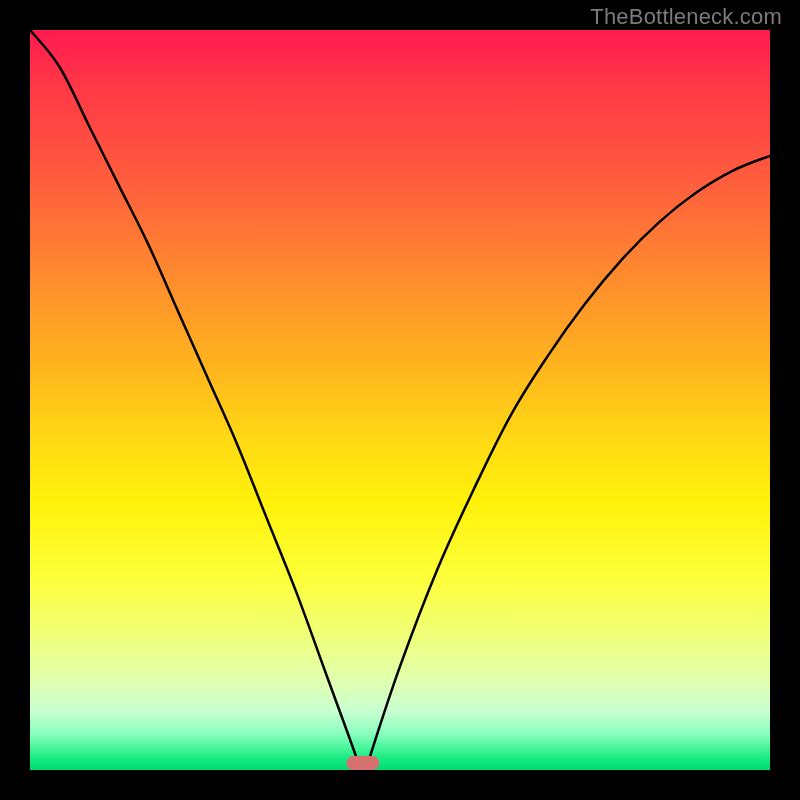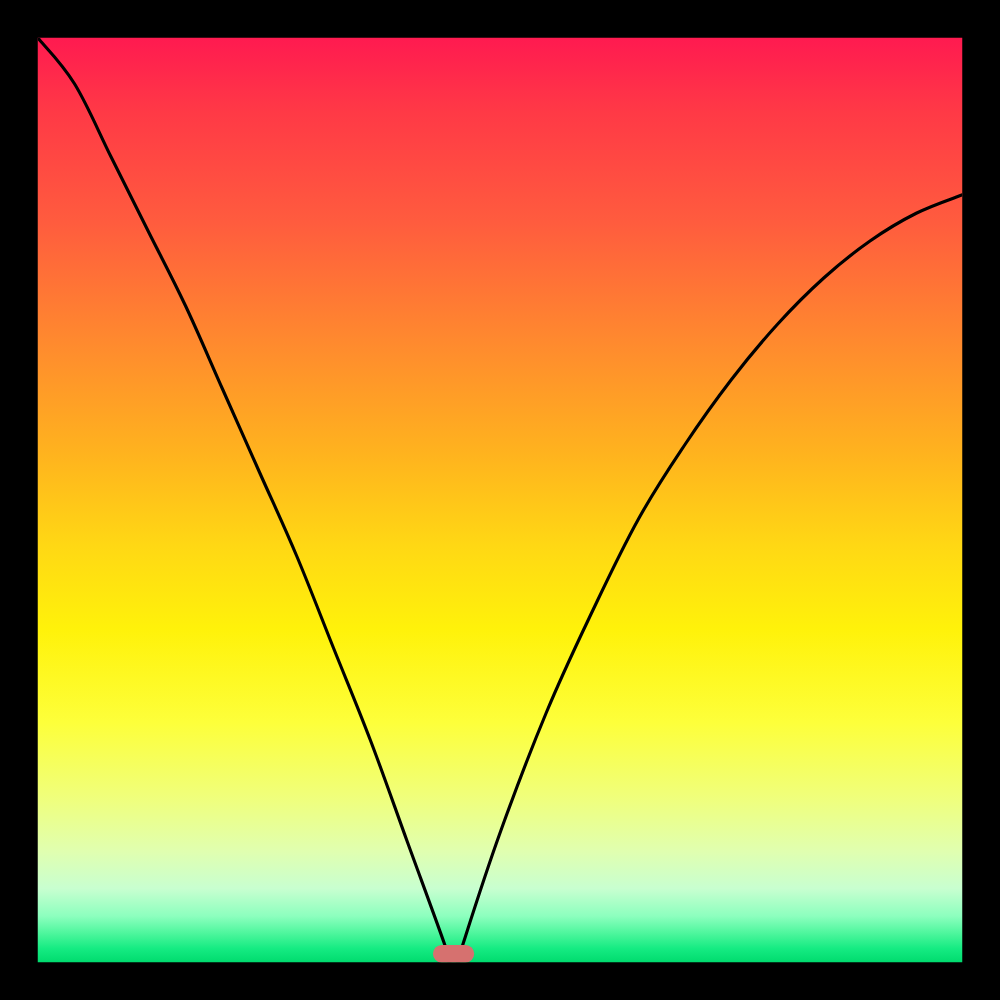--- a/index.html
+++ b/index.html
@@ -77,20 +77,21 @@
     transform: translate(-50%, 0);
     bottom: 0px;
     z-index: 25;
   }
 </style>
 </head>
 <body>
 
 <div class="frame">
 
+  <div class="watermark">TheBottleneck.com</div>
 
   <div class="plot-area">
 
     <div class="gradient"></div>
 
     <svg class="curve" viewBox="0 0 740 740" preserveAspectRatio="none">
       <path id="curve-path" d="M 0.00 0.00 C 5.33 6.66, 18.94 19.68, 29.60 37.00 C 40.26 54.32, 48.54 74.89, 59.20 96.20 C 69.86 117.51, 78.14 134.09, 88.80 155.40 C 99.46 176.71, 107.74 191.96, 118.40 214.60 C 129.06 237.24, 137.34 257.22, 148.00 281.20 C 158.66 305.18, 166.94 323.82, 177.60 347.80 C 188.26 371.78, 196.54 389.09, 207.20 414.40 C 217.86 439.71, 226.14 461.76, 236.80 488.40 C 247.46 515.04, 255.74 534.43, 266.40 562.40 C 277.06 590.37, 285.34 614.50, 296.00 643.80 C 306.66 673.10, 319.61 707.88, 325.60 725.20 C 331.59 742.52, 327.30 737.34, 329.30 740.00 C 331.30 742.66, 334.70 742.66, 336.70 740.00 C 338.70 737.34, 334.41 743.85, 340.40 725.20 C 346.39 706.55, 358.01 669.70, 370.00 636.40 C 381.99 603.10, 393.68 572.17, 407.00 540.20 C 420.32 508.23, 430.68 486.77, 444.00 458.80 C 457.32 430.83, 467.68 408.78, 481.00 384.80 C 494.32 360.82, 504.68 345.58, 518.00 325.60 C 531.32 305.62, 541.68 291.12, 555.00 273.80 C 568.32 256.48, 578.68 244.05, 592.00 229.40 C 605.32 214.75, 615.68 204.39, 629.00 192.40 C 642.32 180.41, 652.68 172.12, 666.00 162.80 C 679.32 153.48, 689.68 147.26, 703.00 140.60 C 716.32 133.94, 733.34 128.46, 740.00 125.80" stroke="#000" stroke-width="2.5" fill="none" stroke-linecap="round" stroke-linejoin="round"></path>
     </svg>
 
     <div class="dip-marker" id="dip-marker" style="left: 333px; width: 33.3px;"></div>

